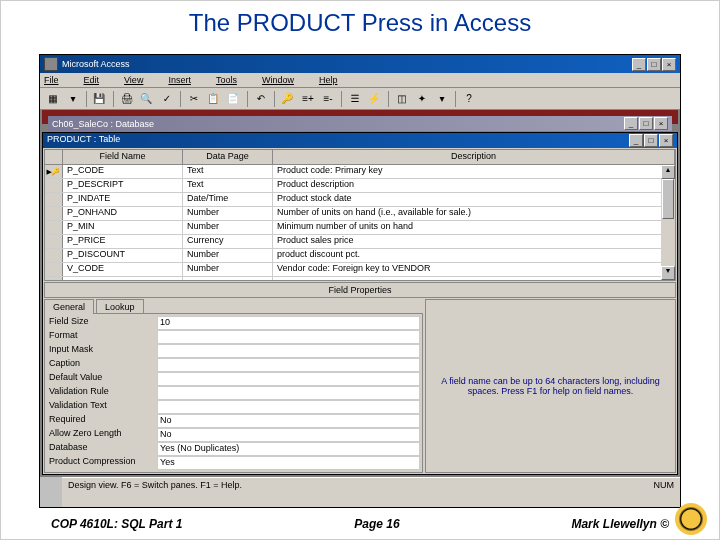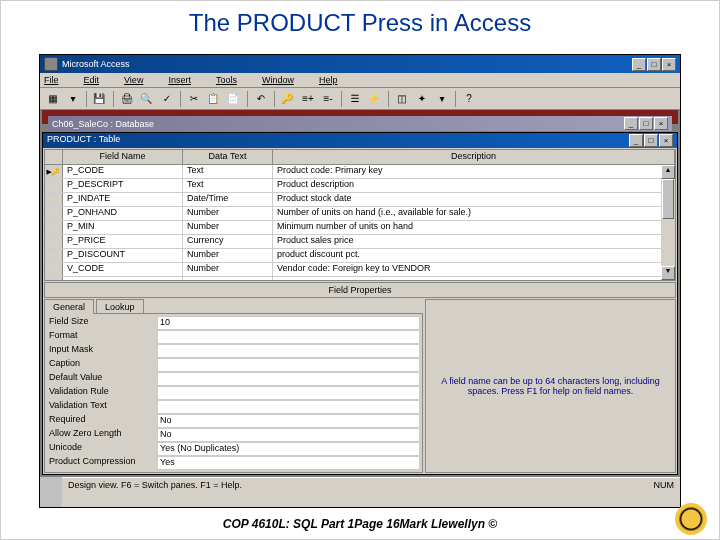--- a/index.html
+++ b/index.html
@@ -44,21 +44,21 @@
 .props-left { flex: 1.6; display: flex; flex-direction: column; }
 .tabs { display: flex; }
 .tab { background: #d4d0c8; border: 1px solid #888; border-bottom: none; padding: 2px 8px; font-size: 9px; margin-right: 2px; }
 .tab.active { background: #d4d0c8; position: relative; z-index: 2; }
 .props-grid { flex: 1; background: #d4d0c8; border: 1px solid #888; padding: 2px; margin-top: -1px; }
 .prop-row { display: flex; height: 14px; font-size: 9px; }
 .prop-label { width: 110px; padding: 0 2px; }
 .prop-value { flex: 1; background: #fff; border: 1px solid #ccc; padding: 0 2px; }
 .props-right { flex: 1; background: #d4d0c8; border: 1px solid #888; display: flex; align-items: center; justify-content: center; padding: 6px; text-align: center; font-size: 9px; color: #000080; }
 .statusbar { background: #d4d0c8; border-top: 1px solid #fff; padding: 2px 6px; display: flex; justify-content: space-between; font-size: 9px; height: 30px; margin-left: 22px; }
-.footer { position: absolute; bottom: 8px; left: 0; right: 0; display: flex; align-items: center; justify-content: center; padding: 0 50px; font-size: 12px; font-style: italic; font-weight: bold; font-family: Arial, sans-serif; }
+.footer { position: absolute; bottom: 8px; left: 0; right: 0; display: flex; align-items: center; justify-content: space-between; padding: 0 50px; font-size: 12px; font-style: italic; font-weight: bold; font-family: Arial, sans-serif; }
 .footer-logo { width: 32px; height: 32px; background: radial-gradient(circle,#f5c542 40%,#000 45%,#f5c542 55%); border-radius: 50%; position: absolute; right: 12px; bottom: -4px; }
 </style>
 </head>
 <body>
 
 <div class="slide">
   <div class="slide-title">The PRODUCT Press in Access</div>
 
   <div class="app-window">
     <div class="titlebar">
@@ -132,21 +132,21 @@
             <div class="win-btn">_</div>
             <div class="win-btn">□</div>
             <div class="win-btn">×</div>
           </div>
         </div>
 
         <div class="grid-area">
           <div class="grid-header">
             <div class="row-selector-header"></div>
             <div class="col-header col-fieldname">Field Name</div>
-            <div class="col-header col-datatype">Data Text</div>
+            <div class="col-header col-datatype">Data Page</div>
             <div class="col-header col-desc">Description</div>
           </div>
           <div class="grid-body" id="grid-body">
               <div class="grid-row">
                 <div class="row-selector">
                   <span style="font-size:7px">▶🔑</span>
                 </div>
                 <div class="cell cell-fn">P_CODE</div>
                 <div class="cell cell-dt">Text</div>
                 <div class="cell cell-desc">Product code: Primary key</div>
@@ -246,21 +246,21 @@
                 </div>
                 <div class="prop-row">
                   <div class="prop-label">Required</div>
                   <div class="prop-value">No</div>
                 </div>
                 <div class="prop-row">
                   <div class="prop-label">Allow Zero Length</div>
                   <div class="prop-value">No</div>
                 </div>
                 <div class="prop-row">
-                  <div class="prop-label">Unicode</div>
+                  <div class="prop-label">Database</div>
                   <div class="prop-value">Yes (No Duplicates)</div>
                 </div>
                 <div class="prop-row">
                   <div class="prop-label">Product Compression</div>
                   <div class="prop-value">Yes</div>
                 </div>
               </div>
           </div>
           <div class="props-right">A field name can be up to 64 characters long, including spaces. Press F1 for help on field names.</div>
         </div>

